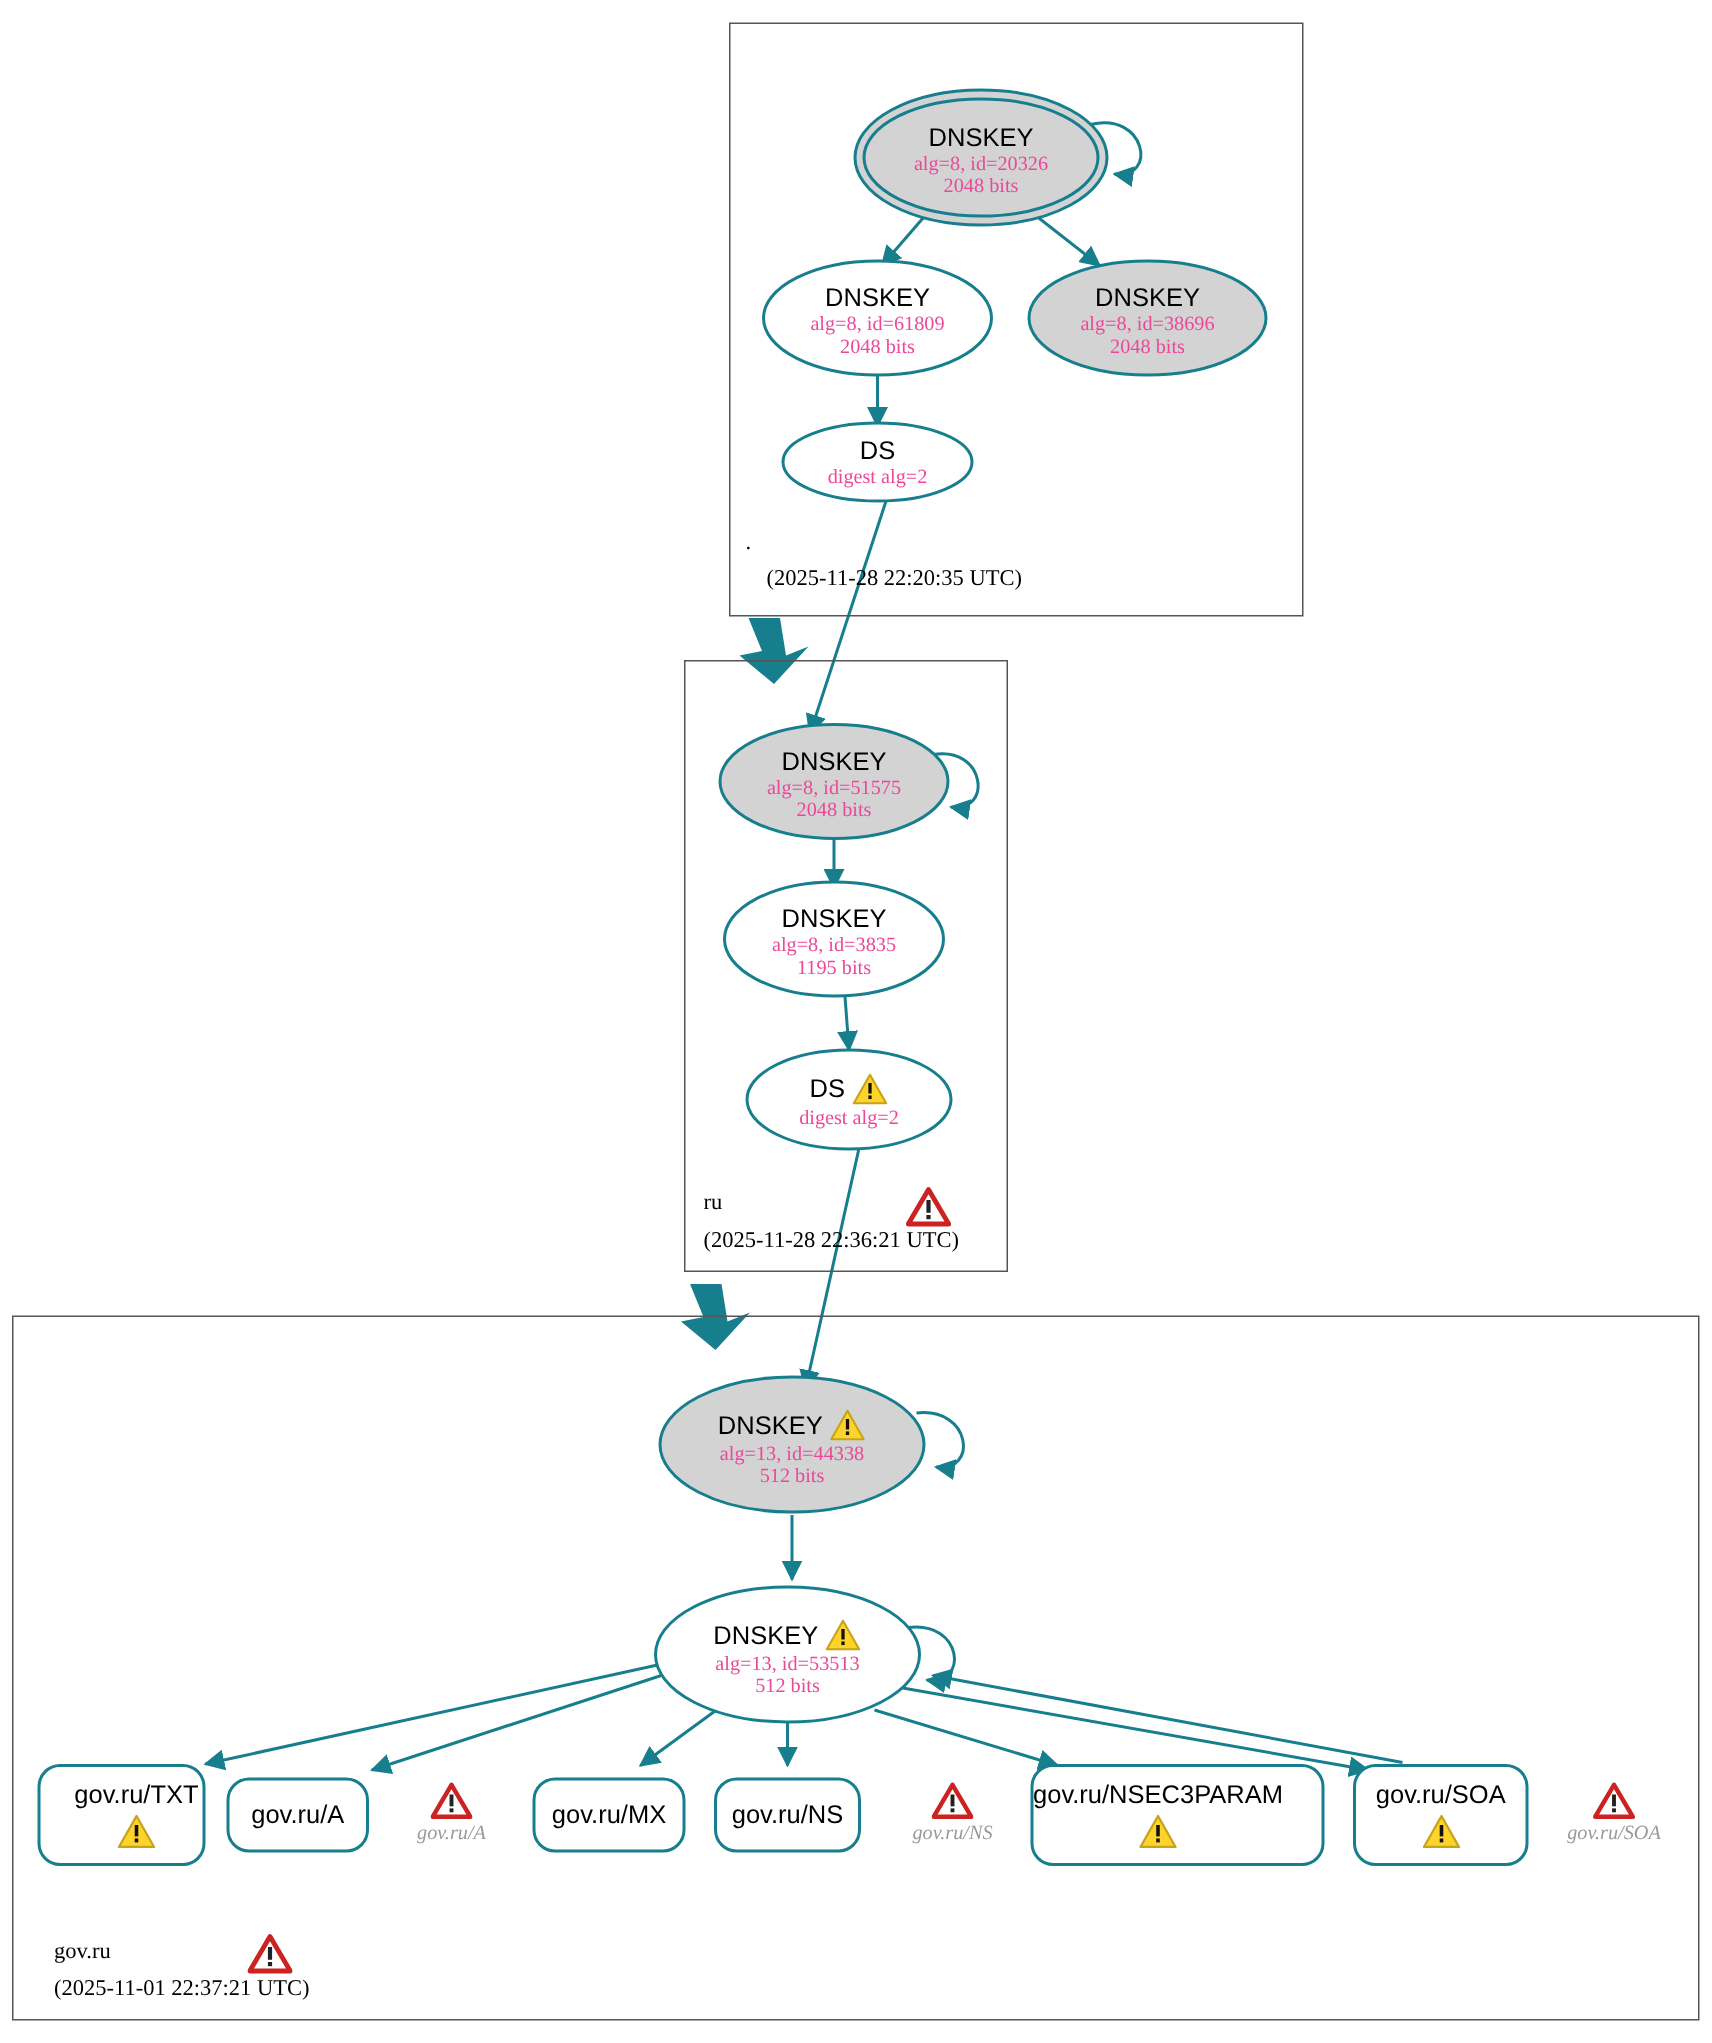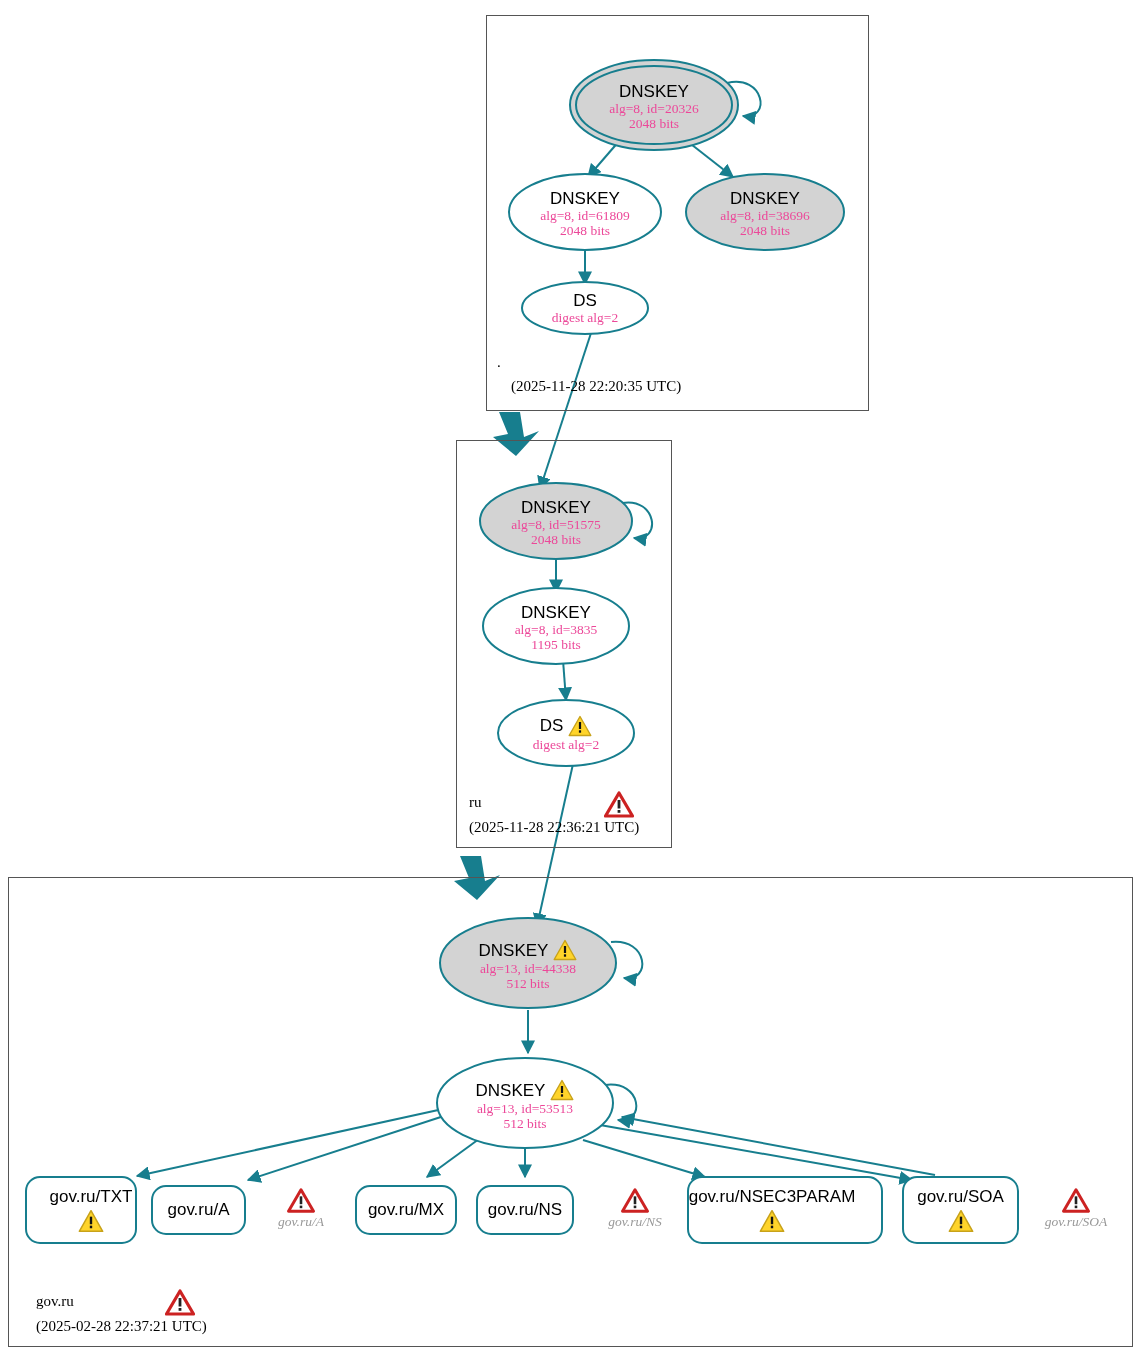--- a/index.html
+++ b/index.html
@@ -191,21 +191,21 @@
   <div class="zone-time" style="left:469px; top:819px;">(2025-11-28 22:36:21 UTC)</div>
 
   <svg style="position:absolute; left:604px; top:791px;" width="30" height="27" viewBox="0 0 30 27">
     <path d="M15,2 L28.5,25 L1.5,25 z" fill="#ffffff" stroke="#cc2222" stroke-width="3.2" stroke-linejoin="round"></path>
     <rect x="13.6" y="9" width="2.8" height="8.5" fill="#222222"></rect>
     <rect x="13.6" y="19" width="2.8" height="2.8" fill="#222222"></rect>
   </svg>
 
   <div class="zone-box" style="left:8px; top:877px; width:1125px; height:470px;"></div>
   <div class="zone-label" style="left:36px; top:1293px;">gov.ru</div>
-  <div class="zone-time" style="left:36px; top:1318px;">(2025-02-28 22:37:21 UTC)</div>
+  <div class="zone-time" style="left:36px; top:1318px;">(2025-11-01 22:37:21 UTC)</div>
 
   <svg style="position:absolute; left:165px; top:1289px;" width="30" height="27" viewBox="0 0 30 27">
     <path d="M15,2 L28.5,25 L1.5,25 z" fill="#ffffff" stroke="#cc2222" stroke-width="3.2" stroke-linejoin="round"></path>
     <rect x="13.6" y="9" width="2.8" height="8.5" fill="#222222"></rect>
     <rect x="13.6" y="19" width="2.8" height="2.8" fill="#222222"></rect>
   </svg>
 
   <div class="node-wrap" style="left:574px; top:80px; width:160px; height:52px;">
     <div class="node-title">
       <span>DNSKEY</span>

